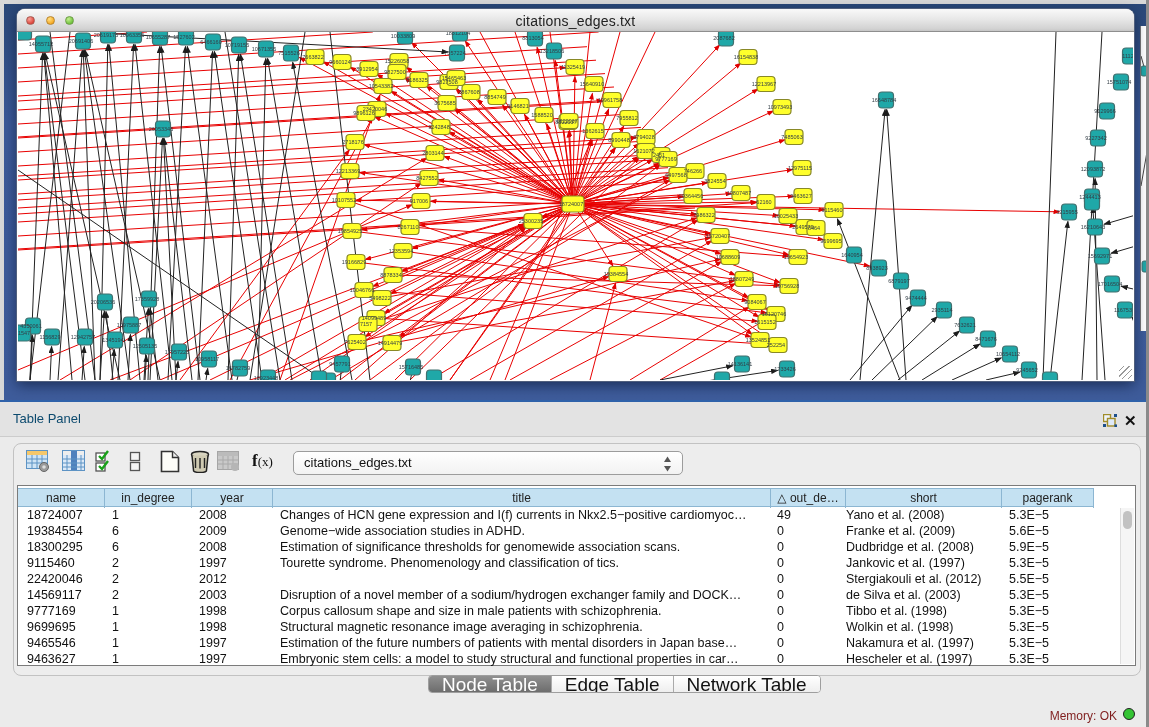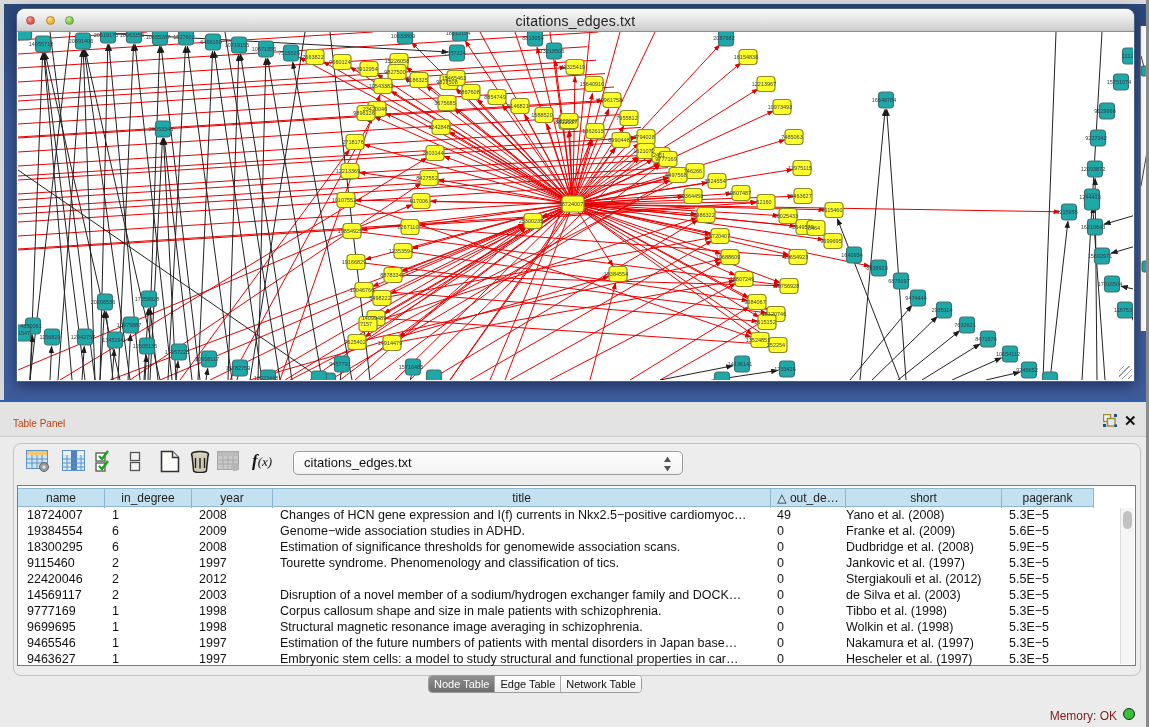--- a/index.html
+++ b/index.html
@@ -12,21 +12,21 @@
 #title{position:absolute;left:0;top:4px;width:100%;text-align:center;font-size:14px;color:#222;letter-spacing:.2px}
 .tl{position:absolute;top:7px;width:9px;height:9px;border-radius:50%}
 #tl1{left:9px;background:radial-gradient(circle at 35% 30%,#f7a29a,#dd4338 72%);border:1px solid #a85a52}
 #tl2{left:28.5px;background:radial-gradient(circle at 35% 30%,#ffe084,#f6a923 72%);border:1px solid #b8862f}
 #tl3{left:48px;background:radial-gradient(circle at 35% 30%,#c4ef90,#6fc23c 72%);border:1px solid #6d9c47}
 #canvas{position:absolute;left:1px;top:23px;width:1115px;height:348px;background:#fff;overflow:hidden}
 #grip{position:absolute;right:2px;bottom:2px;width:13px;height:13px;background:repeating-linear-gradient(135deg,transparent 0 3px,#9a9a9a 3px 4px)}
 #tablepanel{position:absolute;left:0;top:400px;width:1149px;height:327px;background:#ebebeb}
 #bluerule{position:absolute;left:0;top:0;width:100%;height:2px;background:#2f62aa}
 #tphead{position:absolute;left:0;top:2px;width:100%;height:35px;background:#e3e3e3;border-bottom:1px solid #cccccc}
-#tptitle{position:absolute;left:13px;top:16px;font-size:10px;color:#c2410c}
+#tptitle{position:absolute;left:13px;top:9px;font-size:13px;color:#0c4a6e}
 #floatic{position:absolute;left:1103px;top:12px;width:14px;height:13px}
 #closeic{position:absolute;left:1124px;top:10px;font-size:15px;font-weight:bold;color:#111}
 #container{position:absolute;left:13px;top:43px;width:1128px;height:233px;background:#ededed;border:1px solid #c2c2c2;border-radius:8px}
 #toolbar{position:absolute;left:5px;top:6px;width:100%;height:26px}
 .tbi{position:absolute;top:0}
 #dropdown{position:absolute;left:274px;top:1px;width:390px;height:24px;background:linear-gradient(180deg,#fff,#f2f2f2);border:1px solid #9c9c9c;border-radius:5px;font-size:13px;color:#111;line-height:22px;padding-left:10px}
 #stepper{position:absolute;right:10px;top:4px;width:9px;height:16px}
 #tbl{position:absolute;left:3px;top:41px;width:1119px;height:181px;background:#fff;border:1px solid #7b7b7b}
 #thead{position:absolute;left:0;top:2px;height:19px;width:1076px;background:#c4e1f2;border-top:1px solid #8cb6d2;border-bottom:1px solid #8cb6d2}
 .th{position:absolute;top:0;height:19px;font-size:12px;color:#222;text-align:center;line-height:18px;border-right:1px solid #8cb6d2}
@@ -36,21 +36,21 @@
 .c0{left:9px;width:90px}
 .c1{left:94px;width:80px}
 .c2{left:181px;width:75px}
 .c3{left:262px;width:492px}
 .c4{left:759px;width:70px}
 .c5{left:828px;width:156px;text-align:left}
 .c6{left:991px;width:95px}
 #vsb{position:absolute;right:1px;top:22px;width:14px;height:156px;background:#f5f5f5;border-left:1px solid #ddd}
 #vsbthumb{position:absolute;left:2px;top:3px;width:9px;height:18px;background:#c2c2c2;border-radius:5px}
 #tabs{position:absolute;left:428px;top:275px;height:18px;display:flex;border:1px solid #9e9e9e;border-radius:4px;overflow:hidden;background:#fff}
-.tab{font-size:11px;line-height:17px;padding:0 5px;color:#111;background:linear-gradient(180deg,#fff,#eee)}
+.tab{font-size:19px;line-height:17px;padding:0 13px;color:#111;background:linear-gradient(180deg,#fff,#eee)}
 .tab.sel{background:linear-gradient(180deg,#909090,#6d6d6d);color:#fff}
 .tab+.tab{border-left:1px solid #aaa}
 #memory{position:absolute;right:32px;top:309px;font-size:12px;color:#7f1d1d}
 #memdot{position:absolute;right:14px;top:308px;width:12px;height:12px;border-radius:50%;background:#35c435;border:1.5px solid #222}
 #rightstrip{position:absolute;right:0;top:0;width:3px;height:727px;background:#8a8a8a}
 svg text{user-select:none}
 </style></head>
 <body>
 <div id="page">
 <div id="topstrip"></div>
@@ -623,21 +623,21 @@
             <ellipse cx="12" cy="4.5" rx="8.5" ry="3" fill="#d8d4c0" stroke="#222" stroke-width="1.5"></ellipse>
             <path d="M4 5.5l1.6 15.5c2 2 11 2 12.8 0L20 5.5" fill="#cfcab2" stroke="#222" stroke-width="1.5"></path>
             <path d="M7.5 8v10M12 8v10.5M16.5 8v10" stroke="#222" stroke-width="1.4"></path>
           </svg>
       <svg class="tbi" style="left:198px" width="25" height="23" viewBox="0 0 25 23">
             <rect x="0.5" y="1.5" width="21" height="18" fill="#c9c9c9" stroke="#a5a5a5"></rect>
             <rect x="1" y="2" width="20" height="4" fill="#bbb"></rect>
             <path d="M1 10h20M1 14h20M6 6v13M11 6v13M16 6v13" stroke="#a9a9a9" fill="none"></path>
             <circle cx="18" cy="17" r="4" fill="#b5b5b5"></circle>
           </svg>
-      <div class="tbi" style="left:233px;top:1px;font-family:'Liberation Serif',serif;font-style:italic;font-size:17px;color:#111"><b>f</b><span style="font-size:13px">(x)</span></div>
+      <div class="tbi" style="left:233px;top:1px;font-family:'Liberation Serif',serif;font-size:17px;color:#111"><b>f</b><span style="font-size:13px">(x)</span></div>
       <div id="dropdown">citations_edges.txt
         <svg id="stepper" viewBox="0 0 9 16">
               <path d="M4.5 0.5L8 6H1z" fill="#555"></path>
               <path d="M4.5 15.5L8 10H1z" fill="#555"></path>
             </svg>
       </div>
     </div>
     <div id="tbl">
       <div id="thead">
         <div class="th" style="left:0;width:87px">name</div>

